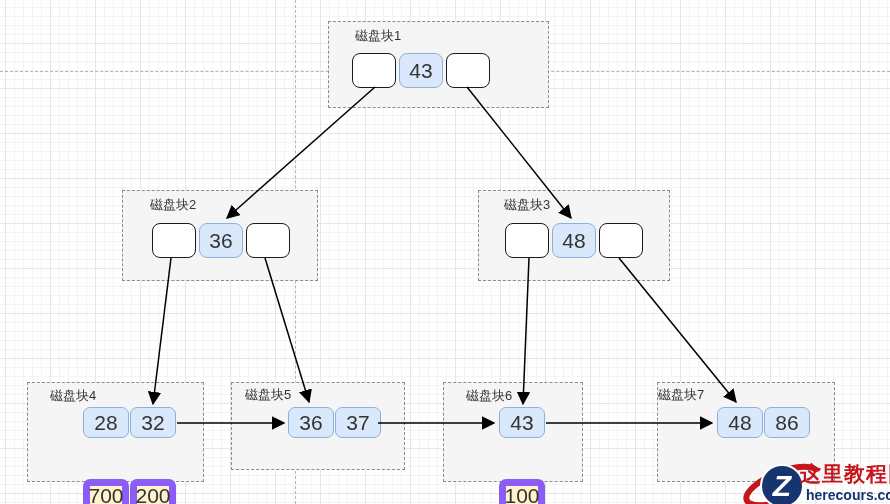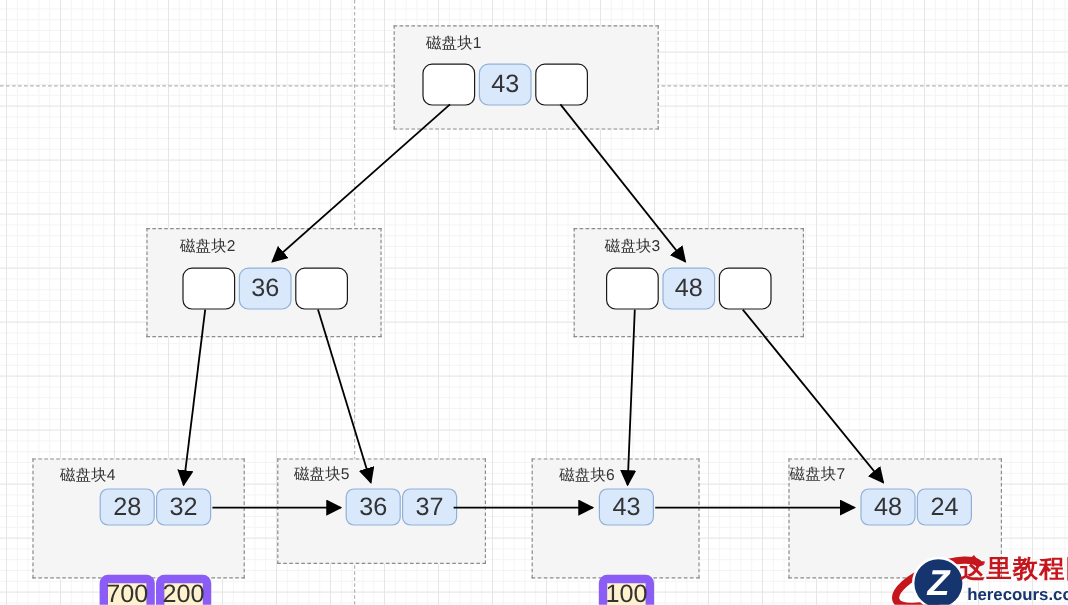--- a/index.html
+++ b/index.html
@@ -116,21 +116,21 @@
         <div class="cell leaf-data">100</div>
       </div>
     </div>
   </div>
 
   <div class="block" style="left:657px;top:382px;width:178px;height:100px">
     <div class="block-label" style="left:0px;top:5px">磁盘块7</div>
     <div class="leaf-rows" style="left:59px;top:24px">
       <div class="leaf-row">
         <div class="cell leaf-key">48</div>
-        <div class="cell leaf-key">24</div>
+        <div class="cell leaf-key">86</div>
       </div>
     </div>
   </div>
 
   <svg class="edges">
     <defs>
       <marker id="arrow" viewBox="0 0 10 10" refX="9" refY="5" markerWidth="9" markerHeight="9" orient="auto-start-reverse">
         <path d="M0,0 L10,5 L0,10 z" fill="#000"></path>
       </marker>
     </defs>

